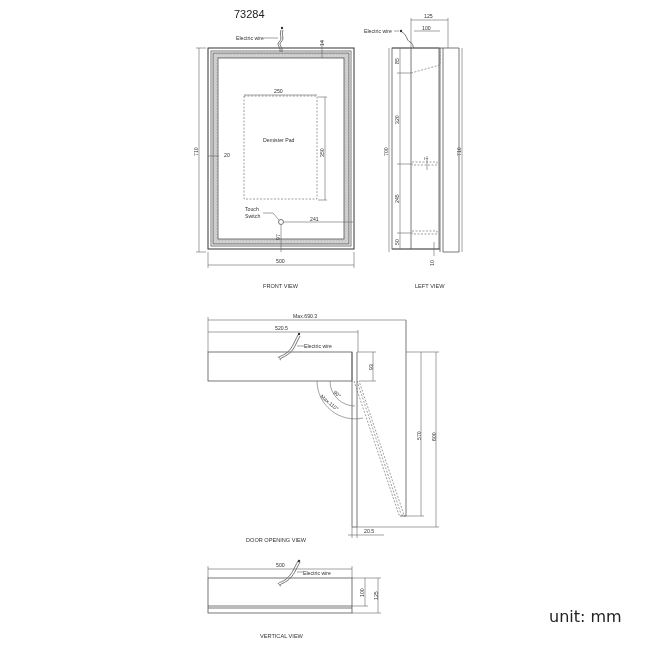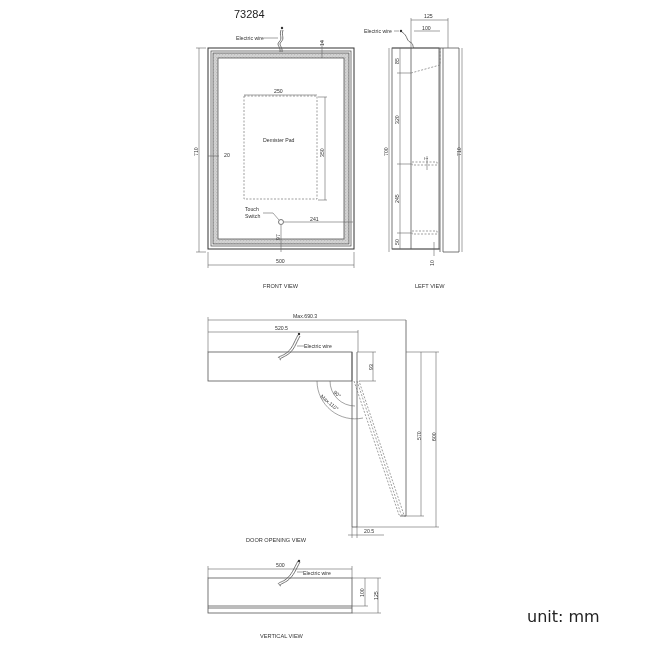--- a/index.html
+++ b/index.html
@@ -5,21 +5,21 @@
     html, body { margin: 0; padding: 0; background: #ffffff; }
     body { width: 650px; height: 650px; position: relative; overflow: hidden; font-family: "Liberation Sans", sans-serif; }
     svg { position: absolute; left: 0; top: 0; }
     .ln { stroke: #555; stroke-width: 0.8; fill: none; }
     .ln2 { stroke: #333; stroke-width: 1; fill: none; }
     .dim { stroke: #666; stroke-width: 0.6; fill: none; }
     .dash { stroke: #777; stroke-width: 0.7; fill: none; stroke-dasharray: 2 1.5; }
     .t { font-family: "Liberation Sans", sans-serif; font-size: 5.2px; fill: #333; }
     .tl { font-family: "Liberation Sans", sans-serif; font-size: 5.6px; fill: #333; }
     .title { font-family: "Liberation Sans", sans-serif; font-size: 11px; fill: #222; }
-    .unit { position: absolute; left: 527px; top: 607px; font-family: "DejaVu Sans", sans-serif; font-size: 16px; color: #222; }
+    .unit { position: absolute; left: 549px; top: 607px; font-family: "DejaVu Sans", sans-serif; font-size: 16px; color: #222; }
   </style>
 </head>
 <body>
 
 <svg width="650" height="650" viewBox="0 0 650 650">
   <defs>
     <pattern id="speckle" width="3" height="3" patternUnits="userSpaceOnUse">
       <rect width="3" height="3" fill="#d4d4d4"></rect>
       <circle cx="0.8" cy="0.8" r="0.45" fill="#8a8a8a"></circle>
       <circle cx="2.2" cy="2.1" r="0.4" fill="#a0a0a0"></circle>

